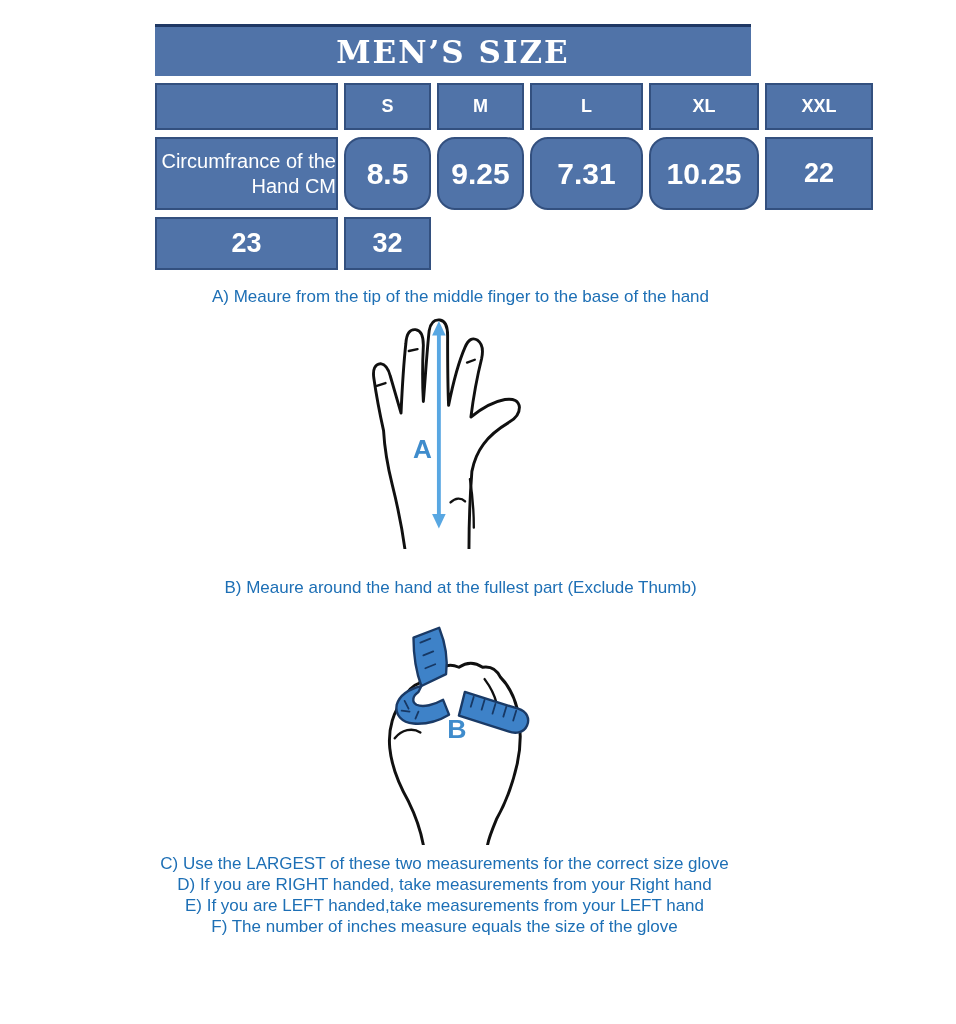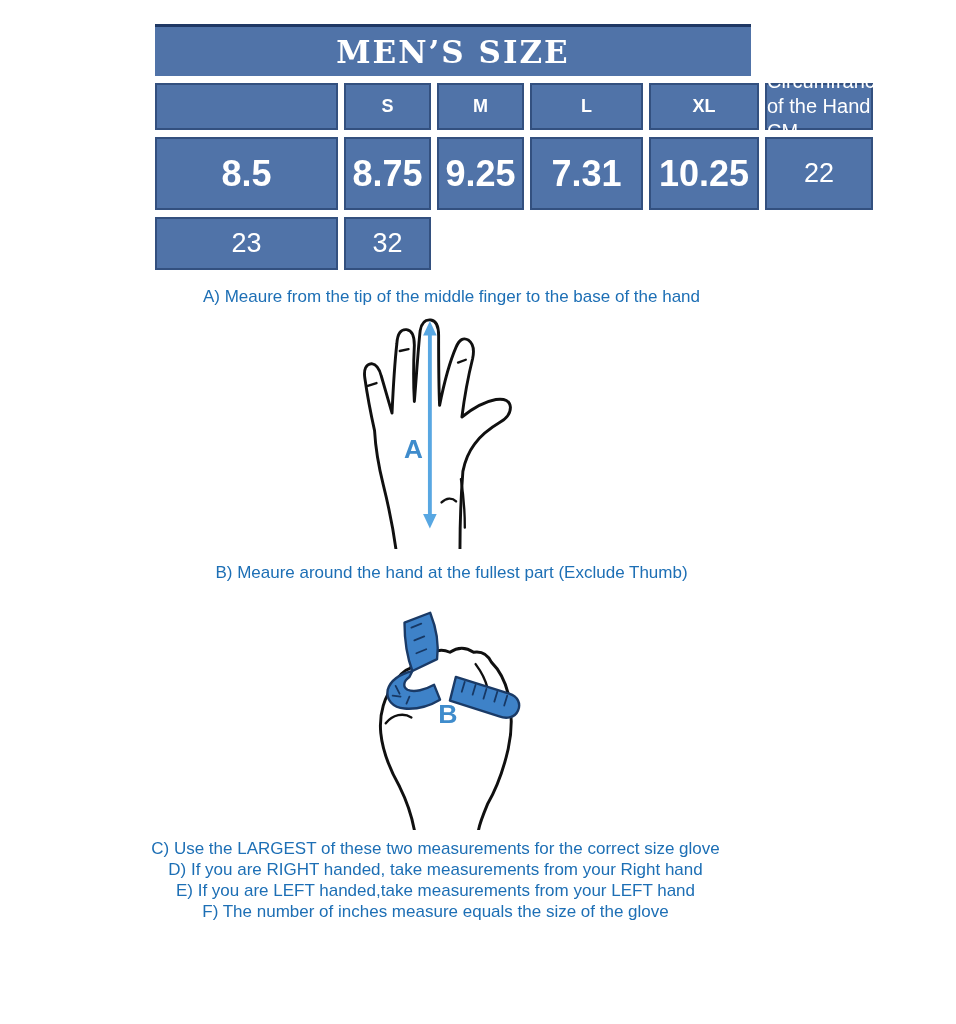--- a/index.html
+++ b/index.html
@@ -11,31 +11,31 @@
   .title-bar{height:52px;background:#5073a8;border-top:3px solid #1f3864;
              color:#ffffff;font-family:"DejaVu Serif",serif;font-weight:bold;
              font-size:31px;letter-spacing:2px;display:flex;align-items:center;
              justify-content:center;box-sizing:border-box;}
   .grid{margin-top:7px;display:grid;
         grid-template-columns:183px 87px 87px 113px 110px 108px;
         grid-template-rows:47px 73px 53px;column-gap:6px;row-gap:7px;}
   .cell{background:#5073a8;border:2px solid #33507f;box-sizing:border-box;
         color:#ffffff;display:flex;align-items:center;justify-content:center;}
   .cell.head{font-size:18px;font-weight:bold;}
-  .cell.big{font-size:36px;font-weight:bold;}
-  .cell.mid{font-size:27px;font-weight:normal;}
+  .cell.big{font-size:30px;font-weight:bold;border-radius:18px;}
+  .cell.mid{font-size:27px;font-weight:bold;}
   .row-label{font-size:20px;justify-content:flex-start;padding-left:0;
-             line-height:25px;text-align:left;}
+             line-height:25px;text-align:right;}
   .cm-label{font-size:20px;}
 
   
-  .lower{position:absolute;left:0;top:270px;width:903px;text-align:center;color:#1d6fb5;}
+  .lower{position:absolute;left:9px;top:270px;width:903px;text-align:center;color:#1d6fb5;}
   .note{margin:0;font-size:17px;}
   .note-a{margin-top:17px;}
-  .note-b{margin-top:14px;}
+  .note-b{margin-top:29px;}
   svg.diagram{display:block;margin:0 auto;}
   #handA{margin-top:11px;transform:translateX(-9px);}
   #handB{margin-top:10px;transform:translateX(-9px);}
   .notes-block{margin-top:8px;transform:translateX(-16px);}
   .notes-block p{margin:0;font-size:17px;line-height:21px;}
 
   .ink{fill:#ffffff;stroke:#101010;stroke-width:3;stroke-linejoin:round;stroke-linecap:round;}
   .crease{fill:none;stroke:#101010;stroke-width:2.4;stroke-linecap:round;}
   .tape{fill:#3e82c8;stroke:#1a3a66;stroke-width:2.4;stroke-linejoin:round;}
   .tick{fill:none;stroke:#173864;stroke-width:1.8;stroke-linecap:round;}
@@ -52,24 +52,24 @@
   <section class="size-table">
     <div class="title-bar">MEN’S SIZE</div>
 
     <div class="grid">
 
       <div class="cell"></div>
       <div class="cell head">S</div>
       <div class="cell head">M</div>
       <div class="cell head">L</div>
       <div class="cell head">XL</div>
+      <div class="cell head">XXL</div>
 
       <div class="cell row-label">Circumfrance of the Hand CM</div>
       <div class="cell big">8.5</div>
-      <div class="cell big">8.75</div>
       <div class="cell big">9.25</div>
       <div class="cell big">7.31</div>
       <div class="cell big">10.25</div>
 
       <div class="cell mid">22</div>
       <div class="cell mid">23</div>
       <div class="cell mid">32</div>
     </div>
   </section>
 

